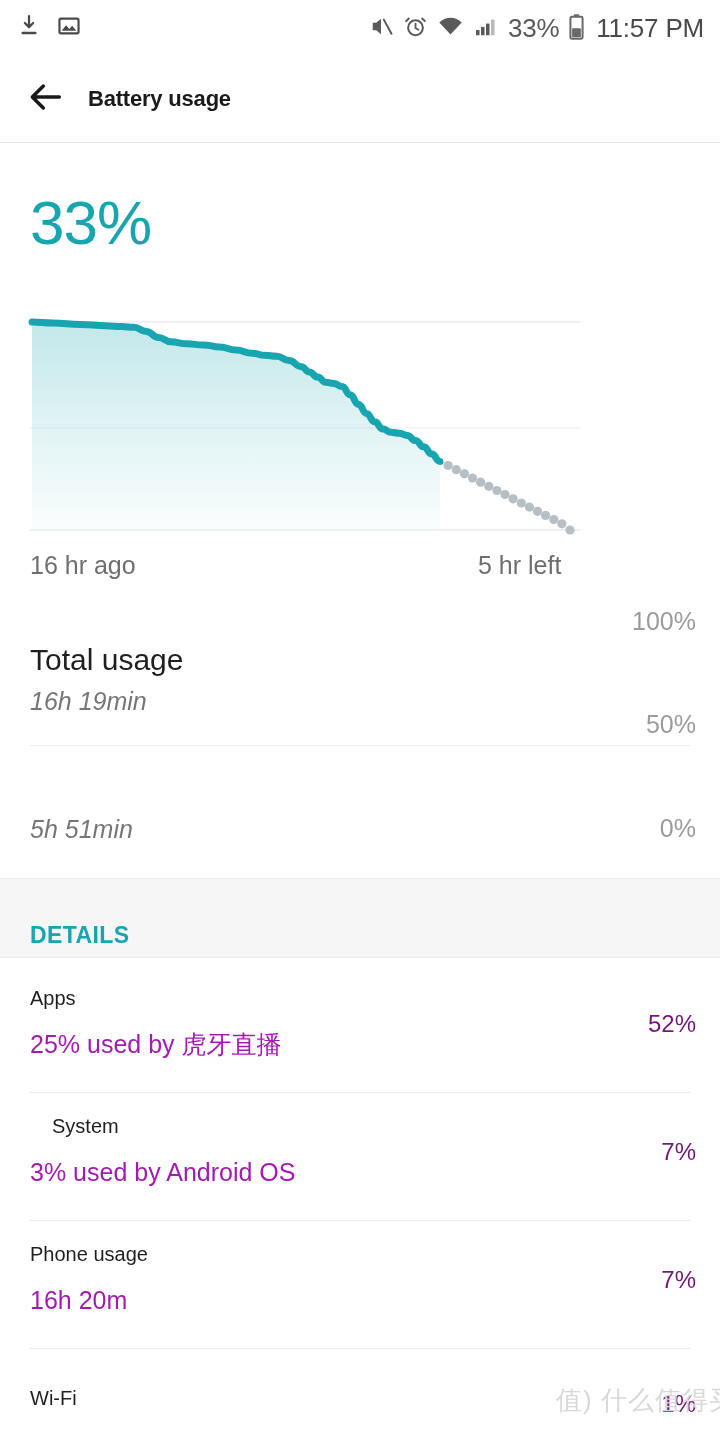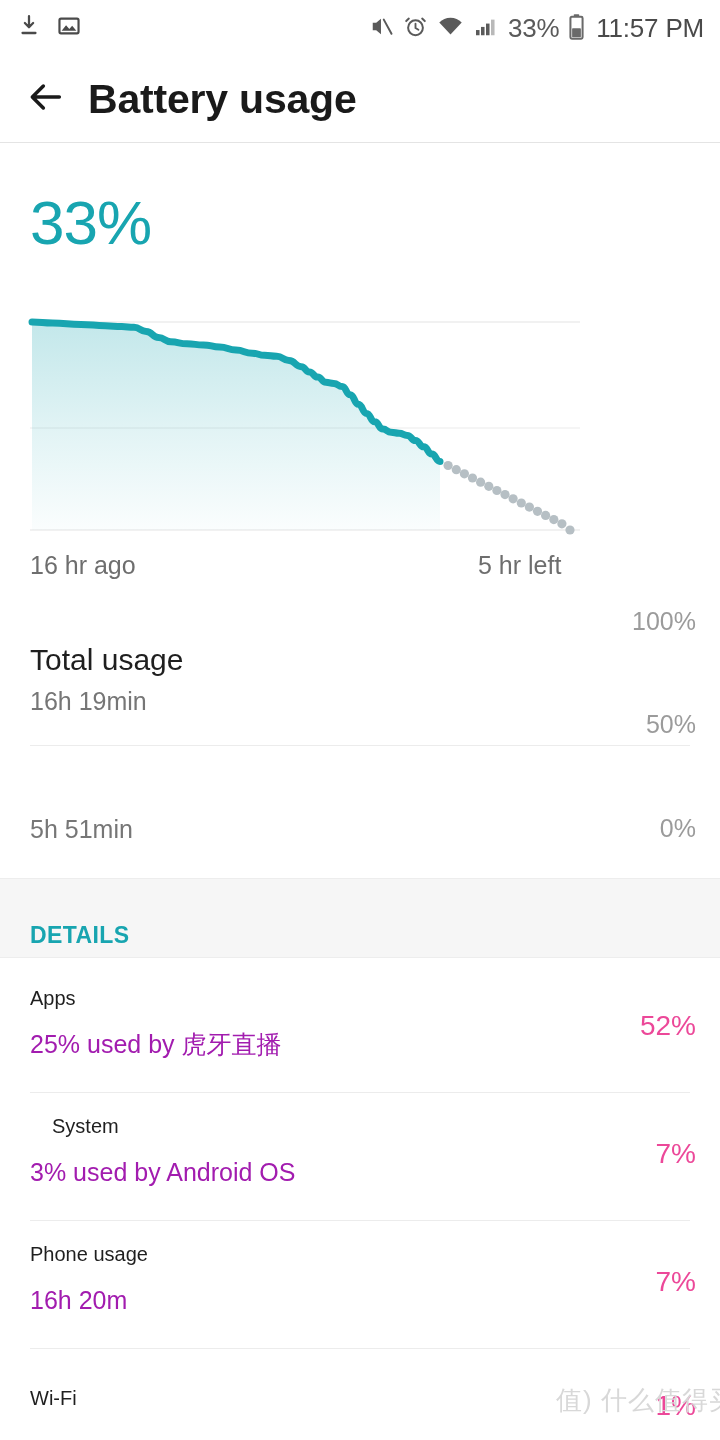--- a/index.html
+++ b/index.html
@@ -32,21 +32,21 @@
   .appbar {
     position:absolute; top:56px; left:0; width:720px; height:86px;
     display:flex; align-items:center;
   }
   .back-btn {
     width:60px; height:60px; margin-left:16px;
     display:flex; align-items:center; justify-content:center;
     cursor:pointer;
   }
   .appbar-title {
-    font-size:41px; font-weight:bold; color:#1a1a1a;
+    font-size:22px; font-weight:bold; color:#1a1a1a;
     margin-left:12px; letter-spacing:-0.2px;
   }
   .appbar-divider {
     position:absolute; top:142px; left:0; width:720px; height:1px;
     background:#e4e4e4;
   }
 
   
   .big-pct {
     position:absolute; left:30px; top:192px;
@@ -73,21 +73,21 @@
   .time-right { left:478px; }
 
   
   .summary-row { position:absolute; left:0; width:720px; }
   .sum-title {
     position:absolute; left:30px; font-size:30px;
     color:#1f1f1f; line-height:1;
   }
   .sum-sub {
     position:absolute; left:30px; font-size:25px;
-    color:#767676; line-height:1;
+    color:#767676; line-height:1;font-style:italic;
   }
   .inset-divider {
     position:absolute; left:30px; width:660px; height:1px; background:#ececec;
   }
 
   
   .details-band {
     position:absolute; left:0; top:878px; width:720px; height:80px;
     background:#f6f6f6; border-top:1px solid #ededed; border-bottom:1px solid #ededed;
   }
@@ -98,21 +98,21 @@
 
   
   .detail-row { position:absolute; left:0; width:720px; }
   .d-title {
     position:absolute; left:30px; font-size:20px; color:#1f1f1f; line-height:1;
   }
   .d-sub {
     position:absolute; left:30px; font-size:25px; color:#a21caf; line-height:1;
   }
   .d-pct {
-    position:absolute; right:24px; font-size:28px; color:#ec4899;
+    position:absolute; right:24px; font-size:24px; color:#701a75;
     text-align:right; line-height:1;
   }
 
   
   .watermark {
     position:absolute; left:556px; top:1383px;
     font-size:26px; color:#d8d8d8; letter-spacing:1px;
     white-space:nowrap; pointer-events:none;
   }
 </style>

